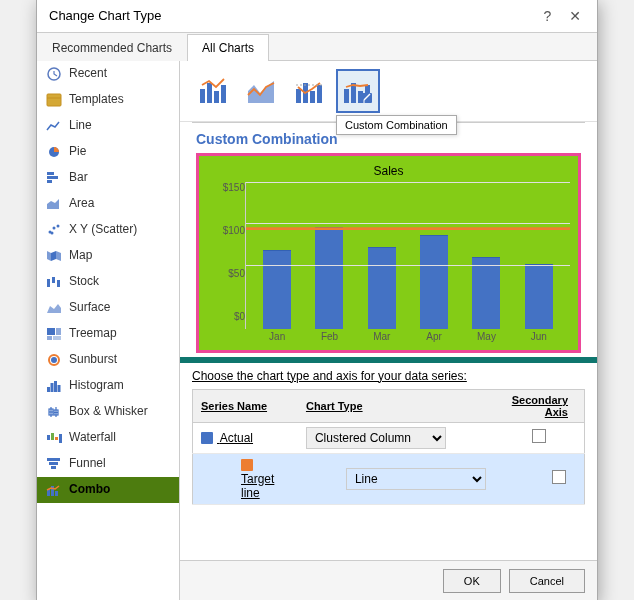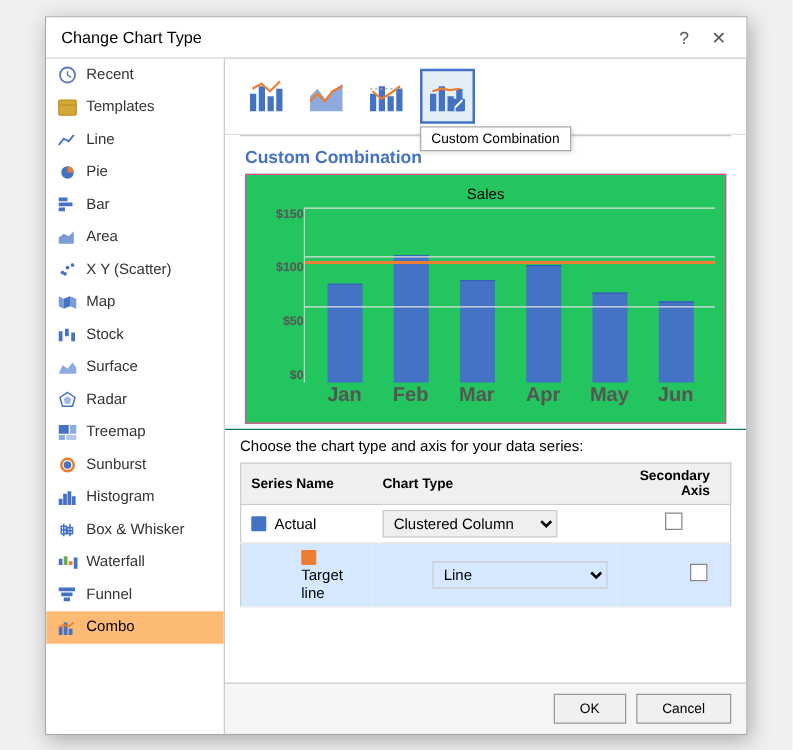--- a/index.html
+++ b/index.html
@@ -81,22 +81,23 @@
     .sidebar-item {
       display: flex;
       align-items: flex-start;
       gap: 6px;
       padding: 5px 8px;
       cursor: pointer;
       color: #333;
       font-size: 12px;
     }
     .sidebar-item.active {
-      background: #fdba74;
+      background: #4d7c0f;
       color: #000;
+      font-weight: bold;
     }
     .sidebar-icon {
       width: 18px;
       height: 16px;
       display: flex;
       align-items: center;
       justify-content: center;
       flex-shrink: 0;
     }
     
@@ -146,37 +147,36 @@
       flex-shrink: 0;
     }
     .custom-combination-label {
       font-size: 14px;
       font-weight: 600;
       color: #4472c4;
       margin-bottom: 6px;
     }
     
     .chart-container {
-      border: 1px solid #ec4899;
-      background: #22c55e;
+      border: 3px solid #ec4899;
+      background: #84cc16;
       padding: 8px;
       height: 200px;
       position: relative;
     }
     .chart-title {
       text-align: center;
       font-size: 12px;
       font-weight: 500;
       margin-bottom: 4px;
     }
     .chart-inner {
       display: flex;
       height: 160px;
       position: relative;
-      font-weight: bold;
     }
     .y-axis {
       display: flex;
       flex-direction: column;
       justify-content: space-between;
       align-items: flex-end;
       width: 38px;
       font-size: 10px;
       color: #555;
       padding-bottom: 20px;
@@ -204,40 +204,41 @@
     }
     .bar {
       width: 28px;
       background: #4472c4;
       border-top: 1px solid #3361b3;
     }
     .x-labels {
       display: flex;
       gap: 6px;
       padding: 2px 8px 0;
-      font-size: 16px;
+      font-size: 10px;
       color: #555;
       border-left: 1px solid transparent;
     }
     .x-label {
       flex: 1;
       text-align: center;
     }
     
     .line-overlay {
       position: absolute;
       top: 0; left: 0; right: 0; bottom: 20px;
       pointer-events: none;
     }
     
     .series-section {
       padding: 6px 12px 4px;
       font-size: 12px;
-      border-top: 1px solid #0f766e;
+      border-top: 6px solid #0f766e;
       flex: 1;
+      text-decoration: underline;
     }
     .series-prompt {
       font-size: 12px;
       margin-bottom: 6px;
     }
     .series-table {
       border: 1px solid #ccc;
       width: 100%;
       border-collapse: collapse;
     }
@@ -310,20 +311,28 @@
 <div class="dialog">
 
   <div class="title-bar">
     <span class="title-text">Change Chart Type</span>
     <div class="title-actions">
       <button class="title-btn">?</button>
       <button class="title-btn">✕</button>
     </div>
   </div>
 
+  <div class="tabs-row">
+    <div class="tab">
+      <span>Recommended Charts</span>
+    </div>
+    <div class="tab active">
+      <span>All Charts</span>
+    </div>
+  </div>
 
   <div class="dialog-body">
 
     <div class="sidebar">
 
       <div class="sidebar-item">
         <div class="sidebar-icon">
           <svg width="16" height="14" viewBox="0 0 16 14">
               <ellipse cx="8" cy="7" rx="6" ry="6" fill="none" stroke="#5b7bc0" stroke-width="1.5"></ellipse>
               <polyline points="8,4 8,7 11,9" fill="none" stroke="#5b7bc0" stroke-width="1.2"></polyline>
@@ -418,29 +427,20 @@
 
       <div class="sidebar-item">
         <div class="sidebar-icon">
           <svg width="16" height="14" viewBox="0 0 16 14">
               <polygon points="1,12 4,5 8,8 12,3 15,7 15,12" fill="#4472c4" opacity="0.6"></polygon>
             </svg>
         </div>
         <span>Surface</span>
       </div>
 
-      <div class="sidebar-item">
-        <div class="sidebar-icon">
-          <svg width="16" height="14" viewBox="0 0 16 14">
-              <polygon points="8,1 14,5 12,12 4,12 2,5" fill="none" stroke="#4472c4" stroke-width="1.2"></polygon>
-              <polygon points="8,4 11,6 10,10 6,10 5,6" fill="#4472c4" opacity="0.5"></polygon>
-            </svg>
-        </div>
-        <span>Radar</span>
-      </div>
 
       <div class="sidebar-item">
         <div class="sidebar-icon">
           <svg width="16" height="14" viewBox="0 0 16 14">
               <rect x="1" y="1" width="8" height="7" fill="#4472c4"></rect>
               <rect x="10" y="1" width="5" height="7" fill="#4472c4" opacity="0.6"></rect>
               <rect x="1" y="9" width="5" height="4" fill="#4472c4" opacity="0.6"></rect>
               <rect x="7" y="9" width="8" height="4" fill="#4472c4" opacity="0.4"></rect>
             </svg>
         </div>

